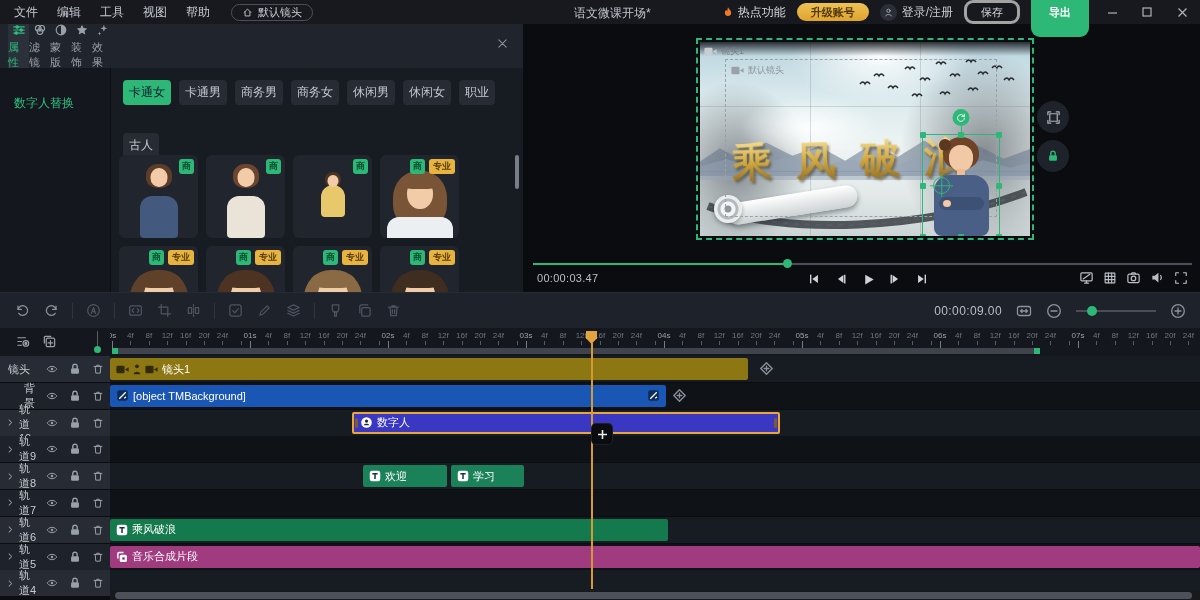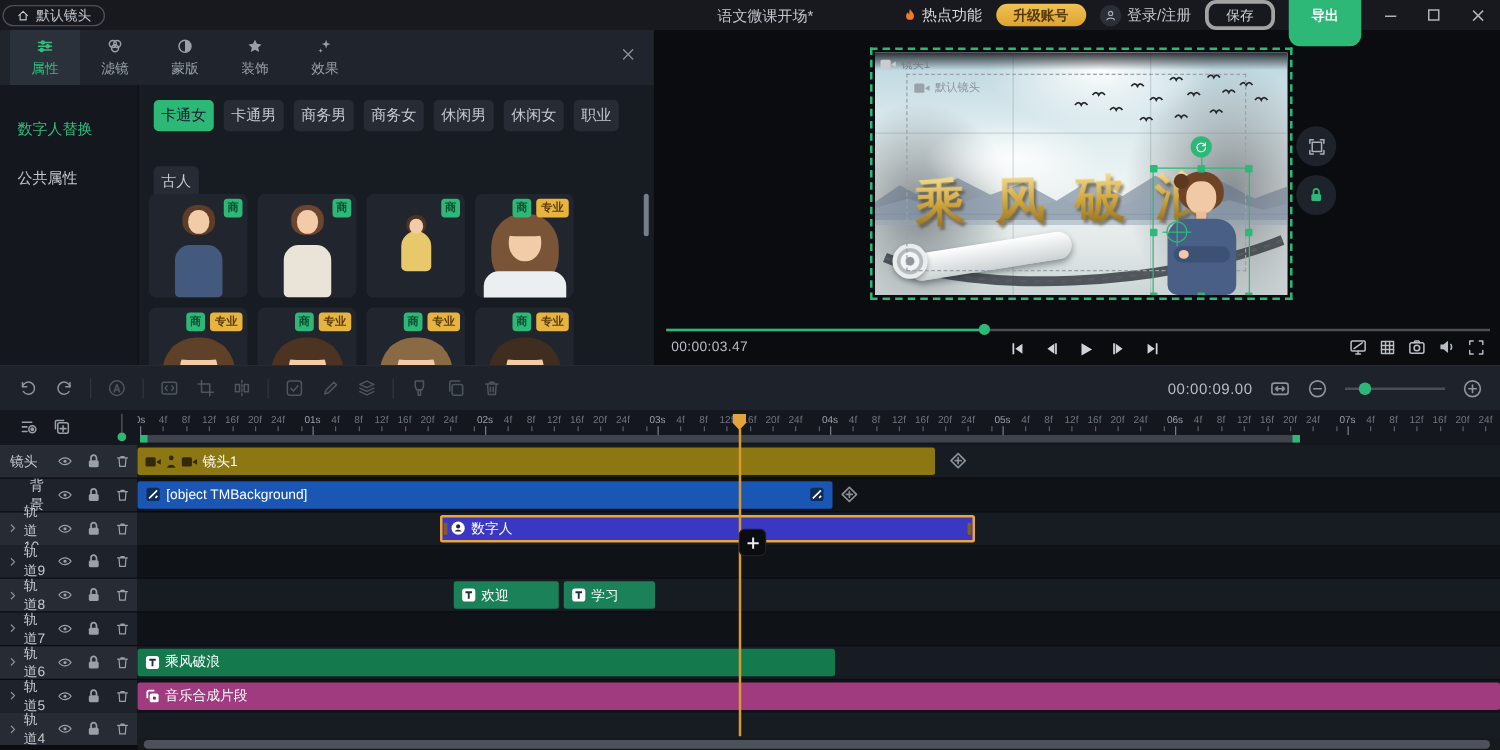--- a/index.html
+++ b/index.html
@@ -19,21 +19,21 @@
   .pill{height:18px;border-radius:9px;display:flex;align-items:center;justify-content:center;font-size:11px;padding:0 14px;}
   .pill.gold{background:linear-gradient(180deg,#eec253,#dfa32e);color:#53380a;font-weight:700;}
   .pill.outline{border:3px solid #a3a3a3;color:#d3d7dc;background:transparent;}
   .pill.green{background:#2eb878;color:#fff;font-weight:700;padding:16px 18px;}
   .loginbtn{display:flex;align-items:center;gap:5px;color:#c6cad0;}
   .ucircle{width:17px;height:17px;border-radius:50%;background:#2a2e36;display:flex;align-items:center;justify-content:center;color:#aab0b7;}
   .winbtn{width:24px;height:24px;display:flex;align-items:center;justify-content:center;color:#aeb3ba;}
   
   #leftPanel{position:absolute;left:0;top:24px;width:523px;height:268px;background:#171c23;z-index:10;}
   #tabStrip{position:relative;height:44px;background:#20252d;display:flex;padding-left:8px;}
-  .tab{width:56px;display:flex;flex-direction:column;align-items:center;justify-content:center;gap:3px;font-size:11px;color:#99a0a8;}
+  .tab{width:21px;display:flex;flex-direction:column;align-items:center;justify-content:center;gap:3px;font-size:11px;color:#99a0a8;}
   .tab.active{background:#2b313b;color:#2fbe7d;}
   #panelClose{position:absolute;right:14px;top:13px;color:#8b9197;}
   #sideNav{position:absolute;left:0;top:44px;width:110px;bottom:0;background:#14181e;padding-top:16px;border-right:1px solid #0c0e12;}
   .side-item{padding:11px 0 11px 14px;color:#c3c8ce;font-size:12px;}
   .side-item.active{color:#2fbe7d;}
   #panelMain{position:absolute;left:111px;top:44px;right:0;bottom:0;background:#171c23;}
   #chips{position:absolute;left:12px;top:12px;width:390px;display:flex;flex-wrap:wrap;gap:8px 8px;}
   .chip{height:25px;border-radius:4px;background:#272c34;color:#c6cad0;display:flex;align-items:center;padding:0 6px;font-size:12px;}
   .chip.active{background:#2eb878;color:#0f172a;}
   .chip-break{flex-basis:100%;height:12px;}
@@ -117,20 +117,27 @@
   #plusBtn{position:absolute;width:20px;height:20px;background:#0b0c0f;border-radius:4px;display:flex;align-items:center;justify-content:center;color:#e8eaec;z-index:70;box-shadow:0 0 0 1px #1d2026;}
   #hscroll{position:absolute;left:110px;right:0;bottom:0;height:9px;background:#17191d;}
   #hthumb{position:absolute;left:5px;right:8px;top:1px;height:7px;border-radius:3.5px;background:#4d525a;}
 </style>
 </head>
 <body>
 
 <div id="app">
 
   <header id="titlebar">
+    <nav id="menus">
+        <span class="menu-item">文件</span>
+        <span class="menu-item">编辑</span>
+        <span class="menu-item">工具</span>
+        <span class="menu-item">视图</span>
+        <span class="menu-item">帮助</span>
+      </nav>
     <button id="homeBtn">
       <span class="ic">
           <svg width="11" height="11" viewBox="0 0 16 16" fill="none" stroke="currentColor" stroke-width="1.3" stroke-linecap="round" stroke-linejoin="round">
             <path d="M3 8l5-5 5 5"></path>
             <path d="M4.5 7v6h7V7"></path>
           </svg>
         </span>
       <span>默认镜头</span>
     </button>
     <div id="docTitle">语文微课开场*</div>
@@ -223,21 +230,20 @@
           <span>效果</span>
         </div>
       </div>
     <span id="panelClose" class="ic">
         <svg width="13" height="13" viewBox="0 0 16 16" fill="none" stroke="currentColor" stroke-width="1.3" stroke-linecap="round" stroke-linejoin="round">
           <path d="M3.5 3.5l9 9M12.5 3.5l-9 9"></path>
         </svg>
       </span>
     <aside id="sideNav">
         <div class="side-item active">数字人替换</div>
-        <div class="side-item">公共属性</div>
       </aside>
     <div id="panelMain">
       <div id="chips">
           <div class="chip active">卡通女</div>
           <div class="chip">卡通男</div>
           <div class="chip">商务男</div>
           <div class="chip">商务女</div>
           <div class="chip">休闲男</div>
           <div class="chip">休闲女</div>
           <div class="chip">职业</div>

